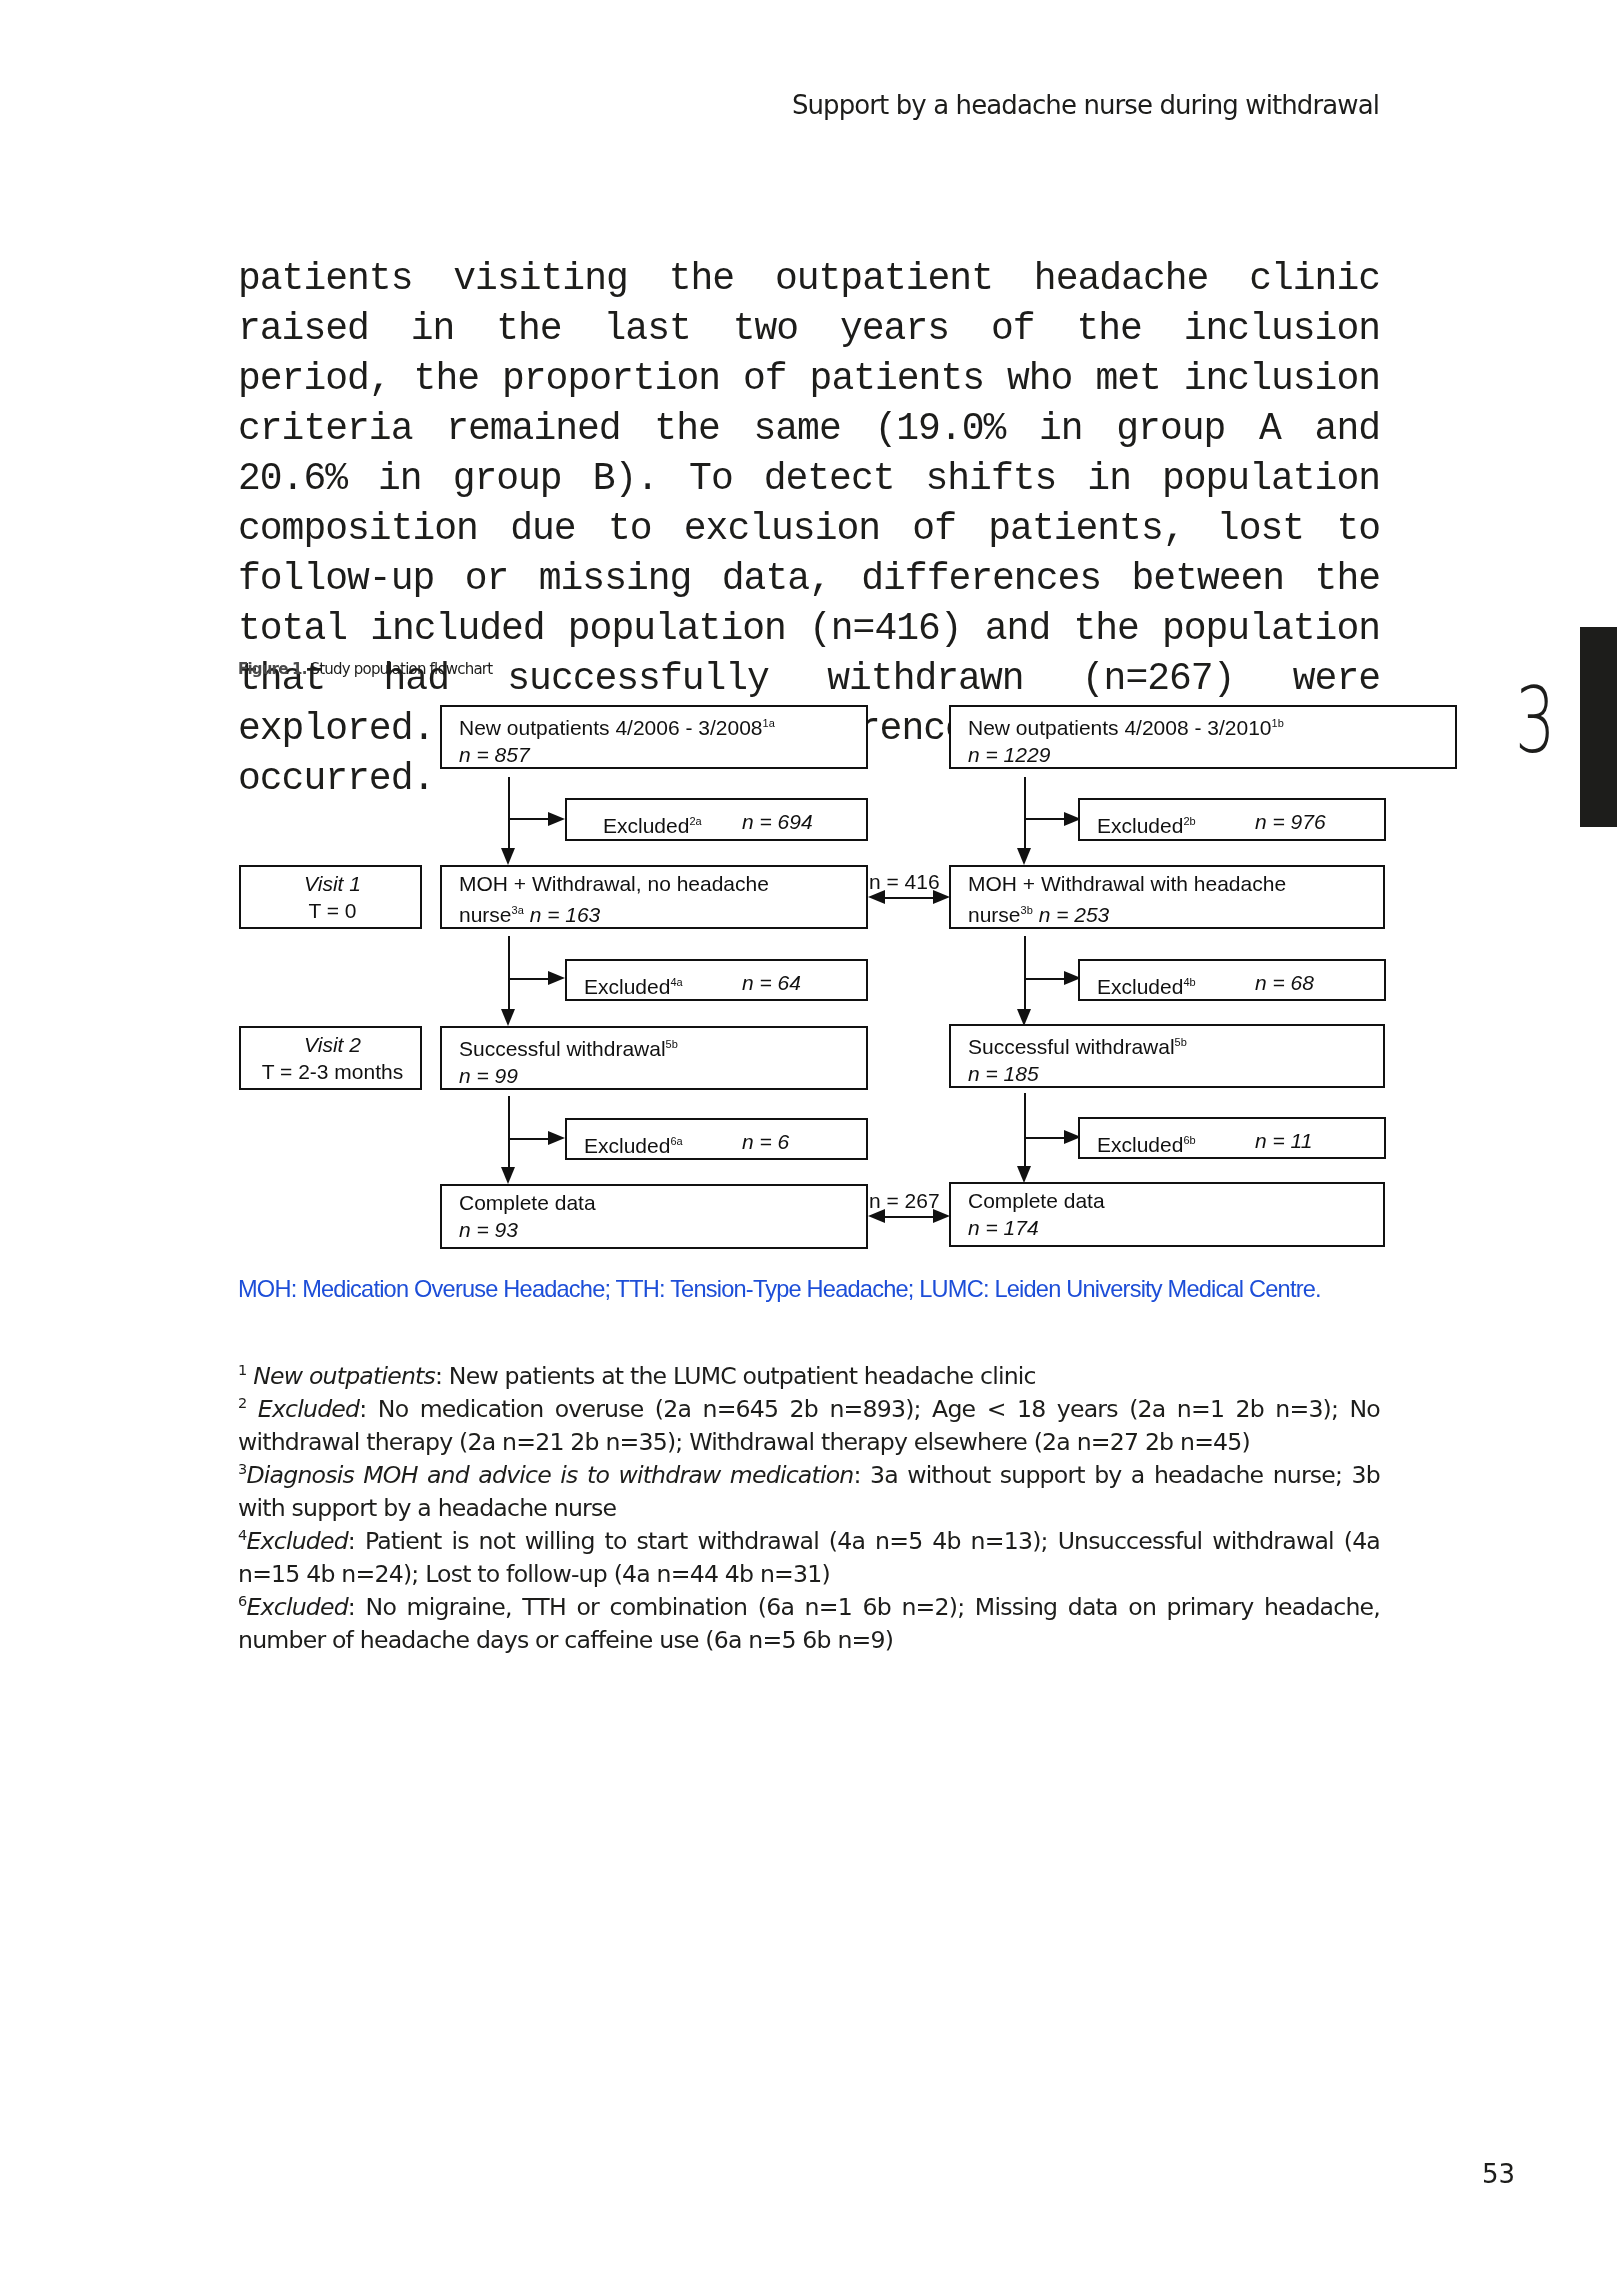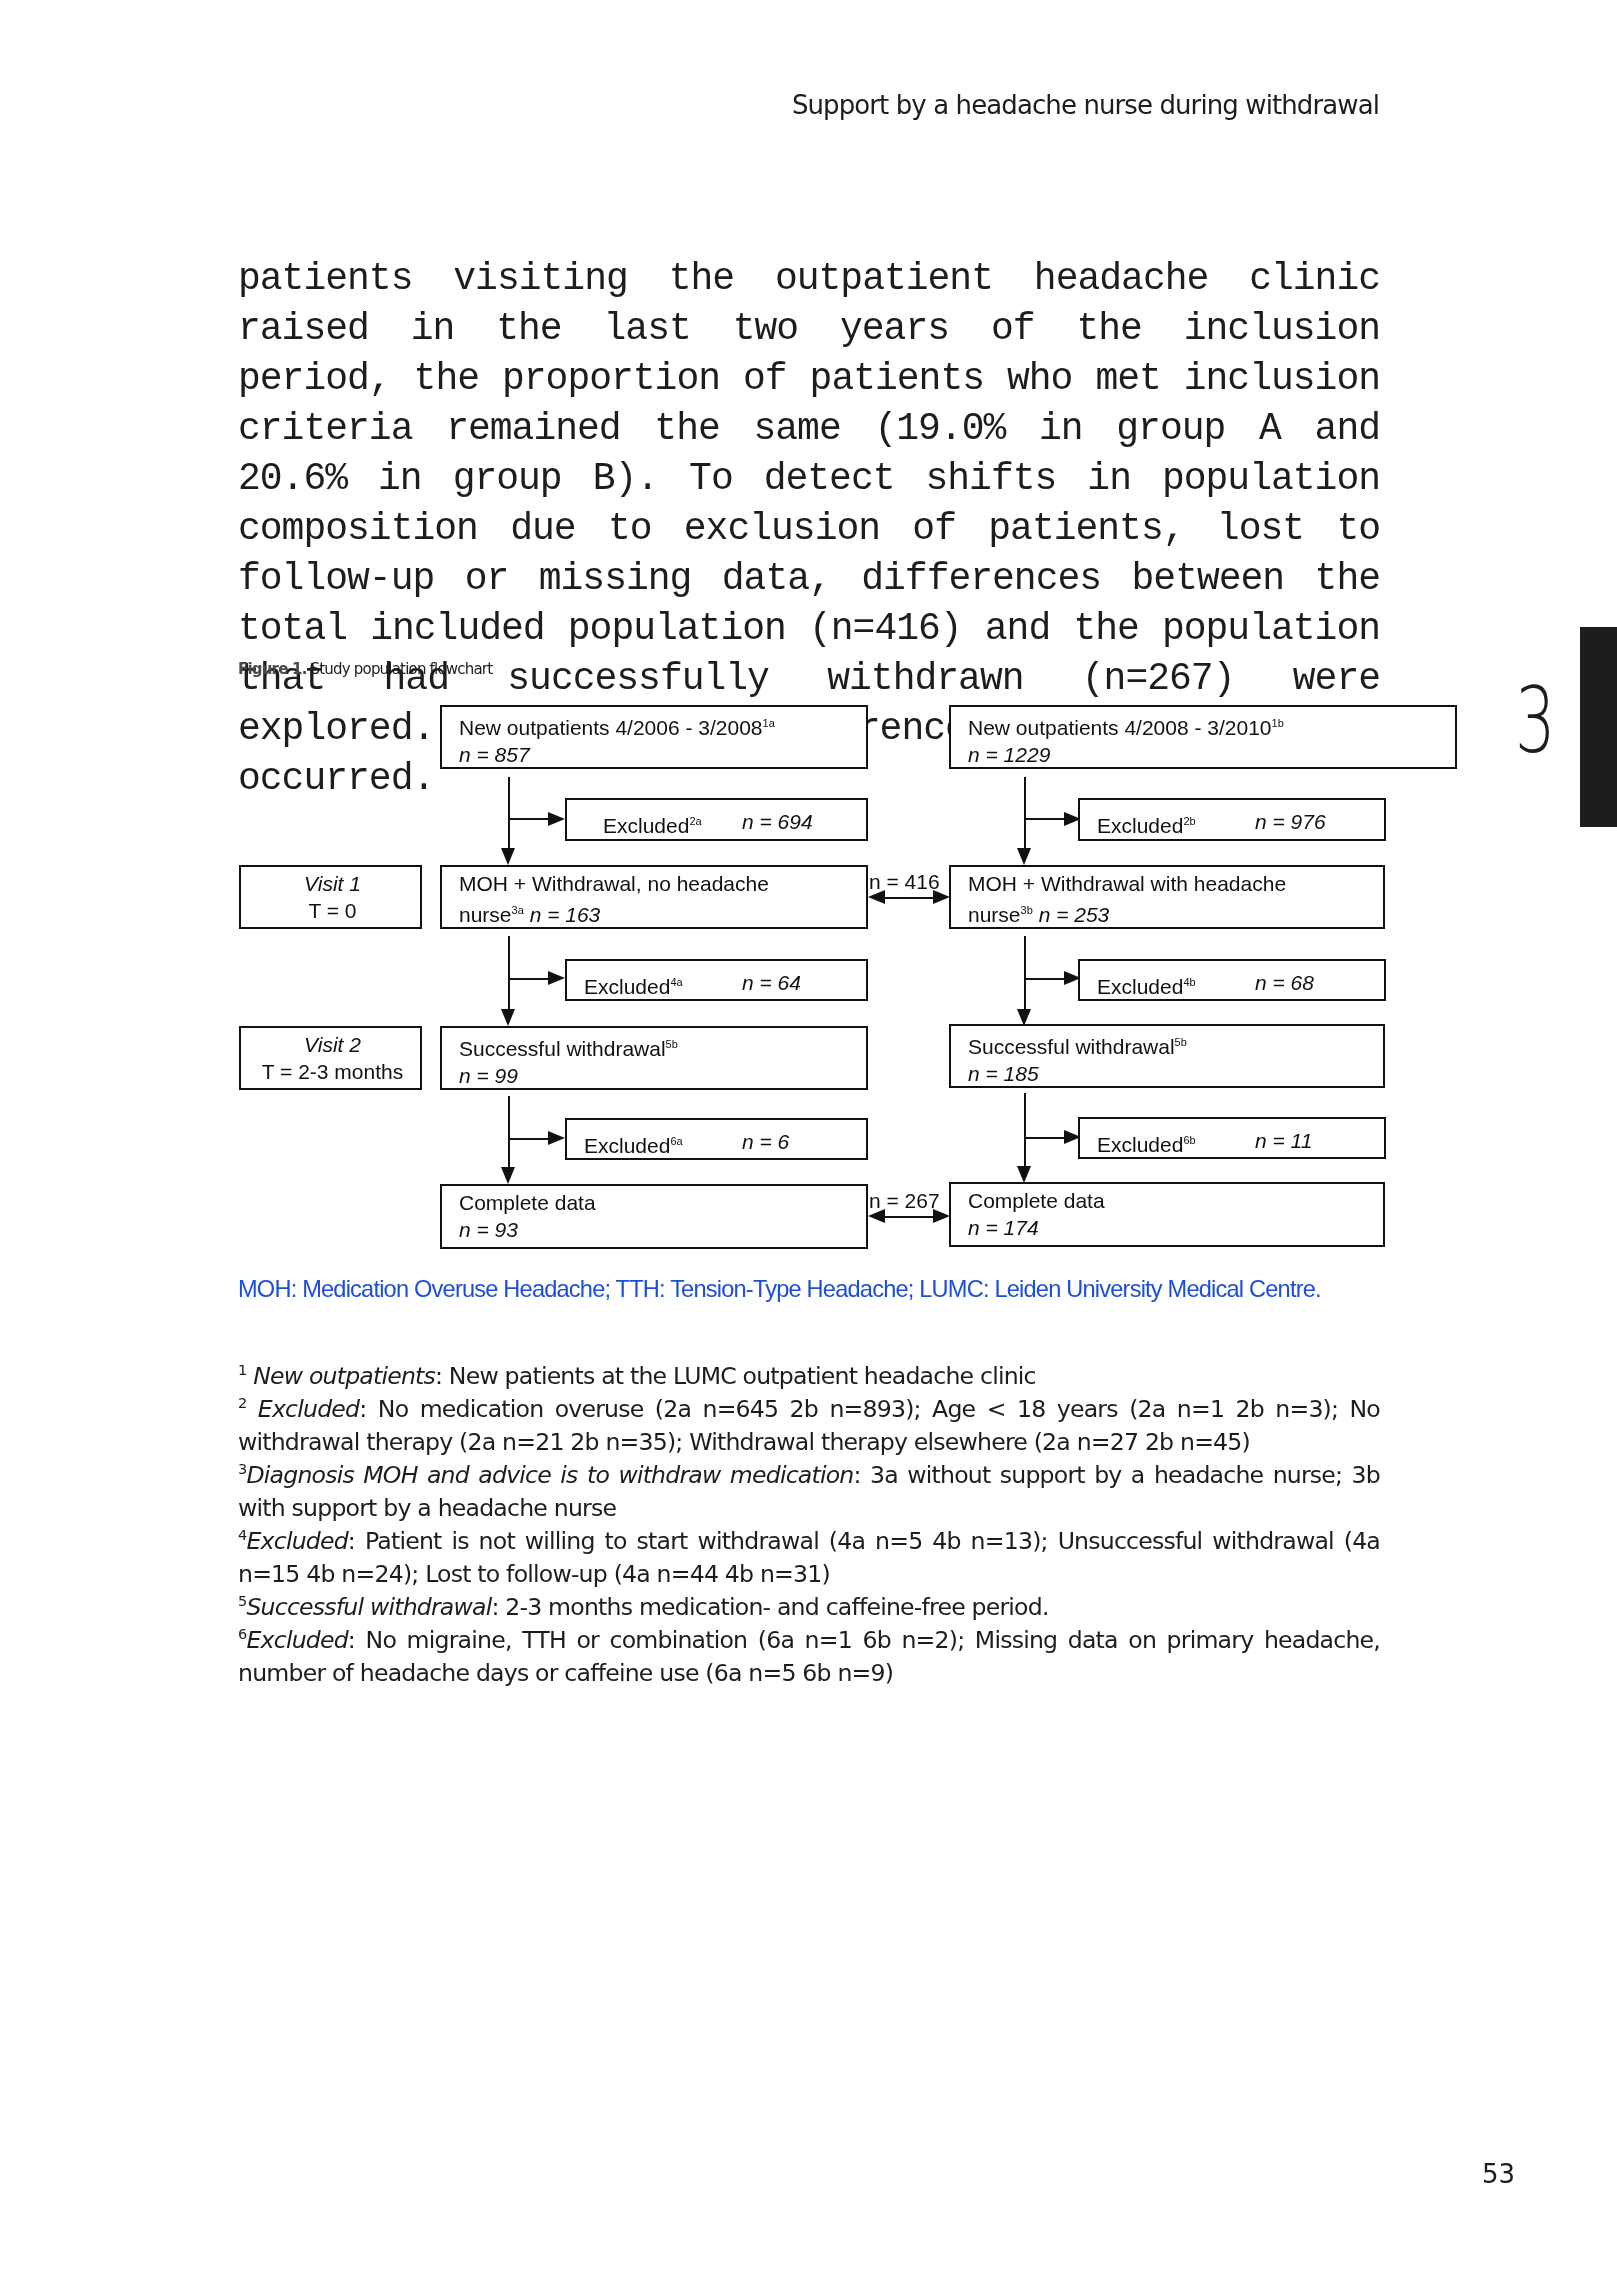--- a/index.html
+++ b/index.html
@@ -191,21 +191,20 @@
   <div class="arrow-right" style="left:933px;top:1209px;"></div>
 </div>
 
 <div id="abbrev">MOH: Medication Overuse Headache; TTH: Tension-Type Headache; LUMC: Leiden University Medical Centre.</div>
 
 <div id="notes">
   <div class="note"><sup>1</sup> <i>New outpatients</i><span>: New patients at the LUMC outpatient headache clinic</span></div>
   <div class="note"><sup>2</sup> <i>Excluded</i><span>: No medication overuse (2a n=645 2b n=893); Age &lt; 18 years (2a n=1 2b n=3); No withdrawal therapy (2a n=21 2b n=35); Withdrawal therapy elsewhere (2a n=27 2b n=45)</span></div>
   <div class="note"><sup>3</sup><i>Diagnosis MOH and advice is to withdraw medication</i><span>: 3a without support by a headache nurse; 3b with support by a headache nurse</span></div>
   <div class="note"><sup>4</sup><i>Excluded</i><span>: Patient is not willing to start withdrawal (4a n=5 4b n=13); Unsuccessful withdrawal (4a n=15 4b n=24); Lost to follow-up (4a n=44 4b n=31)</span></div>
-  <div class="note"><sup>5</sup><i>Successful withdrawal</i><span>: 2-3 months medication- and caffeine-free period.</span></div>
   <div class="note"><sup>6</sup><i>Excluded</i><span>: No migraine, TTH or combination (6a n=1 6b n=2); Missing data on primary headache, number of headache days or caffeine use (6a n=5 6b n=9)</span></div>
 </div>
 
 <div id="chapter-num">3</div>
 <div id="chapter-tab"></div>
 
 <div id="page-num">53</div>
 
 
 </body></html>

